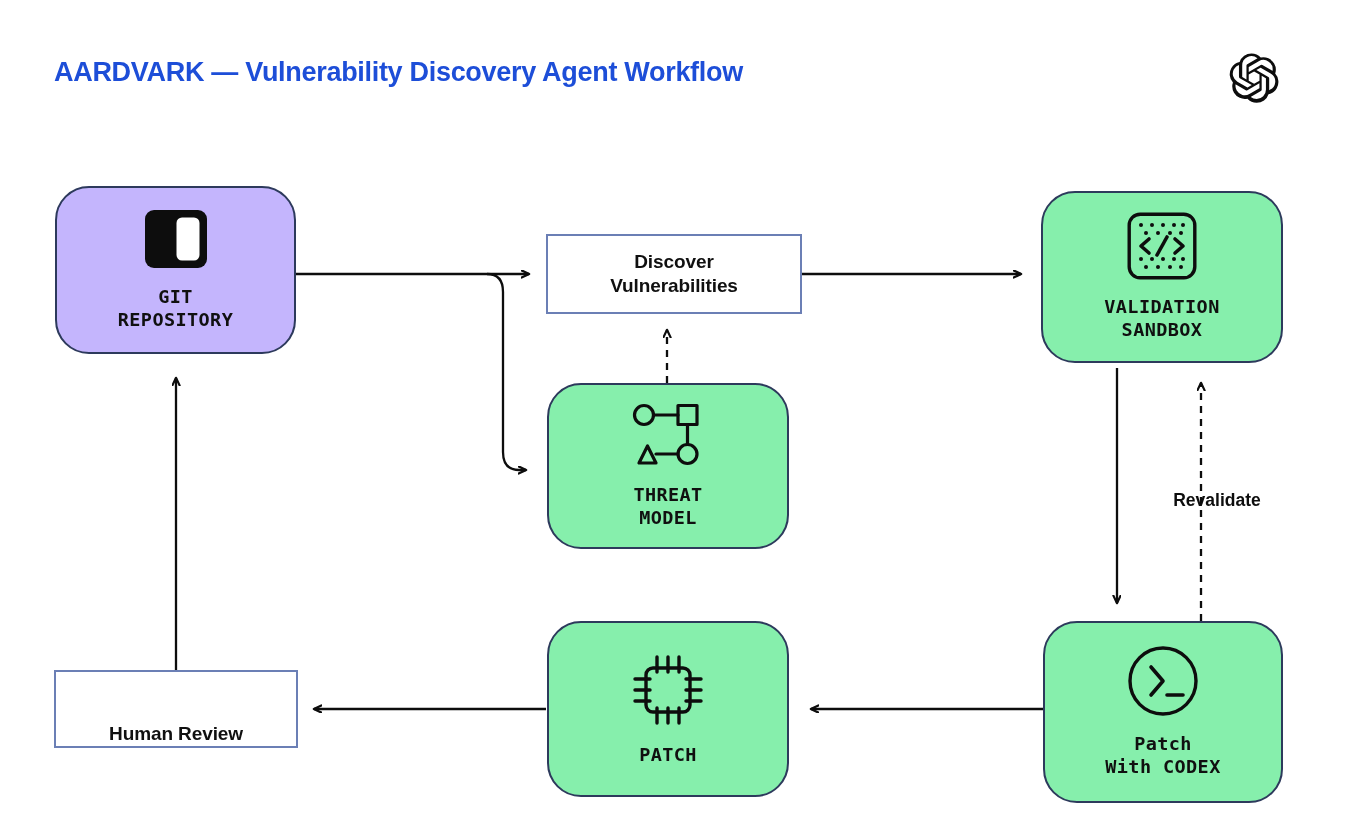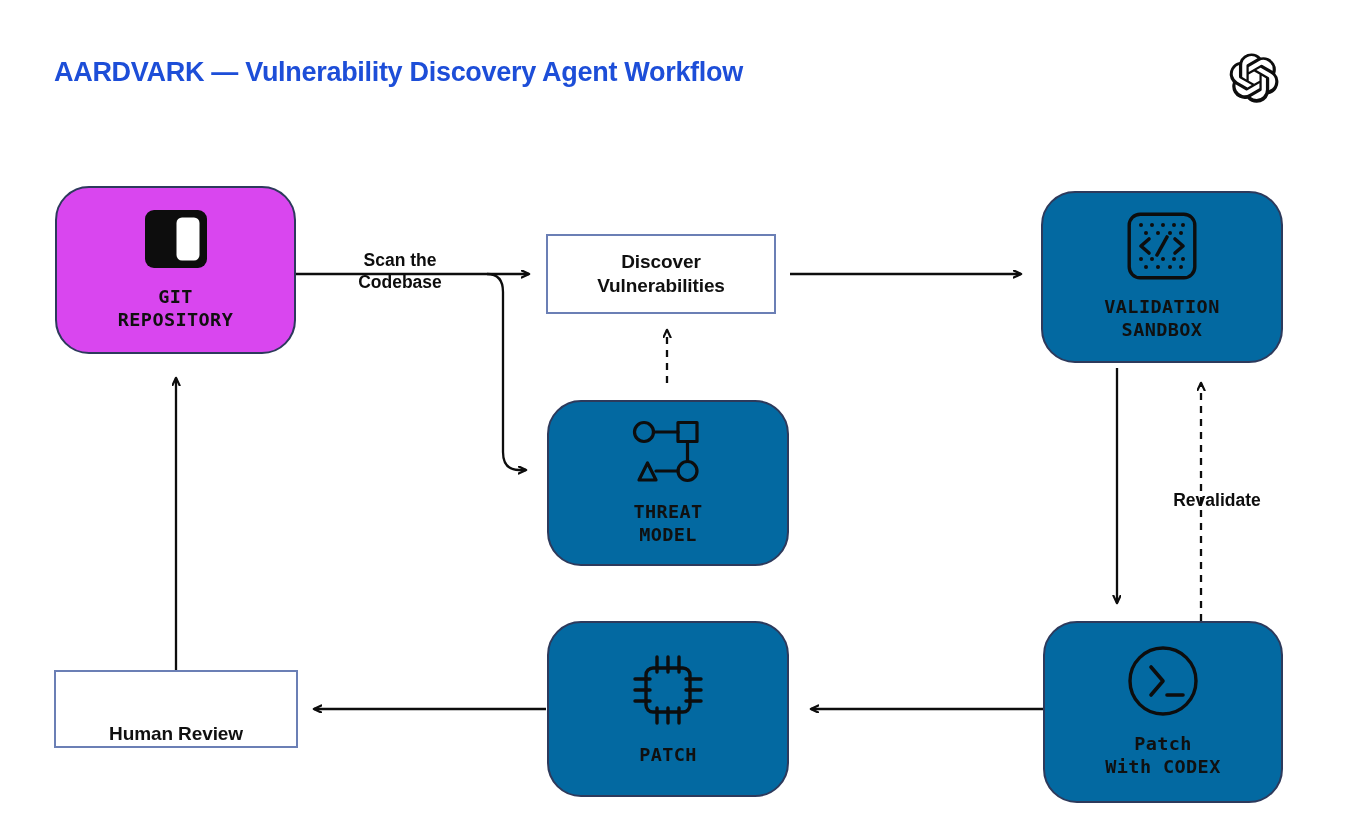--- a/index.html
+++ b/index.html
@@ -51,22 +51,22 @@
     flex-direction: column;
     align-items: center;
     justify-content: center;
   }
 
   
   .node-card {
     border: 2.4px solid #2d3a5c;
     border-radius: 34px;
   }
-  .node-card.fill-white { background: #d946ef; }
-  .node-card.fill-lav   { background: #0369a1; }
+  .node-card.fill-white { background: #c4b5fd; }
+  .node-card.fill-lav   { background: #86efac; }
 
   
   .node-rect {
     border: 2.2px solid #6b7fb5;
     background: #ffffff;
     border-radius: 0;
   }
 
   .node-icon {
     display: block;
@@ -138,43 +138,41 @@
       <path d="M1201,803 L1201,383" stroke-dasharray="7 6" marker-end="url(#arrow)"></path>
 
       <path d="M1043,709 L811,709" marker-end="url(#arrow)"></path>
 
       <path d="M546,709 L314,709" marker-end="url(#arrow)"></path>
 
       <path d="M176,670 L176,378" marker-end="url(#arrow)"></path>
     </g>
   </svg>
 
-  <div class="edge-label" style="left:330px; top:249px; width:140px;">Scan the
-Codebase</div>
 
 
   <div class="edge-label" style="left:1144px; top:489px; width:146px;">Revalidate</div>
 
   <div class="node node-card fill-white" style="left:55px; top:186px; width:241px; height:168px;">
     <span class="node-icon">
       <svg width="66" height="62" viewBox="0 0 66 62">
         <rect x="2" y="2" width="62" height="58" rx="9" ry="9" fill="#0d0d0d"></rect>
         <rect x="33.5" y="9.5" width="23" height="43" rx="5.5" ry="5.5" fill="#ffffff"></rect>
       </svg>
     </span>
     <span class="node-label">GIT
 REPOSITORY</span>
   </div>
 
-  <div class="node node-rect" style="left:546px; top:234px; width:230px; height:80px;align-items:center;">
+  <div class="node node-rect" style="left:546px; top:234px; width:256px; height:80px;align-items:center;">
     <span class="node-label sans">Discover
 Vulnerabilities</span>
   </div>
 
-  <div class="node node-card fill-lav" style="left:547px; top:400px; width:242px; height:166px;">
+  <div class="node node-card fill-lav" style="left:547px; top:383px; width:242px; height:166px;">
     <span class="node-icon">
       <svg width="76" height="66" viewBox="0 0 76 66">
         <g fill="none" stroke="#0d0d0d" stroke-width="3.2" stroke-linecap="round" stroke-linejoin="round">
           <circle cx="14" cy="13" r="9.5"></circle>
           <rect x="48" y="3.5" width="19" height="19"></rect>
           <circle cx="57.5" cy="52" r="9.5"></circle>
           <path d="M9,61 L26,61 L17.5,44 Z"></path>
           <line x1="23.5" y1="13" x2="48" y2="13"></line>
           <line x1="57.5" y1="22.5" x2="57.5" y2="42.5"></line>
           <line x1="26" y1="52" x2="48" y2="52"></line>

